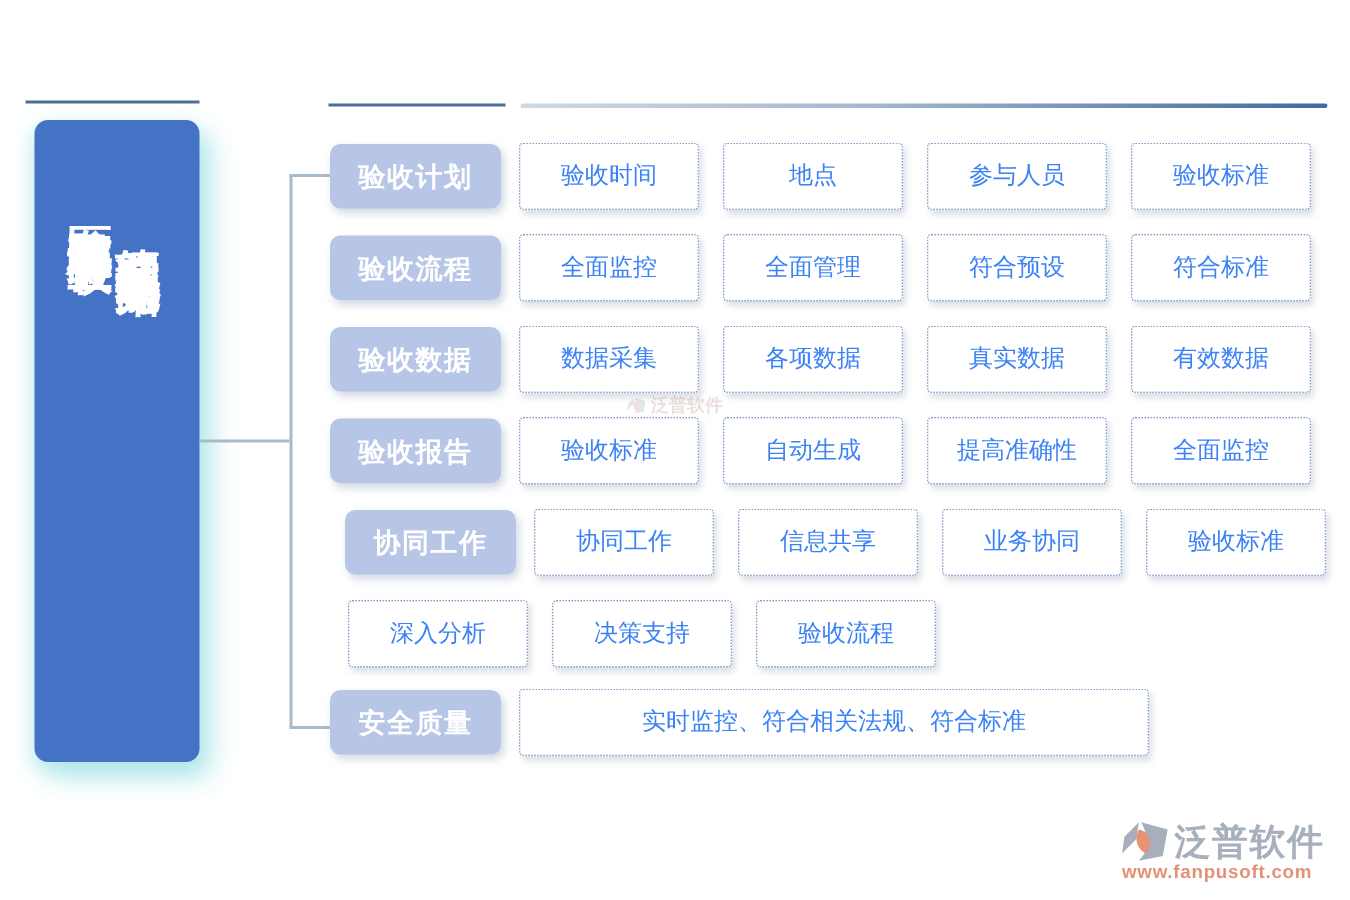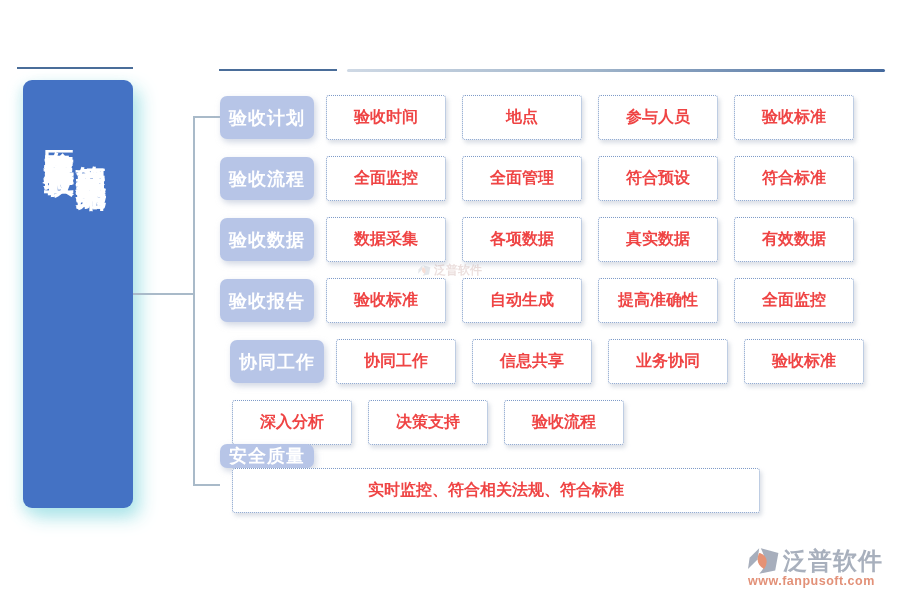--- a/index.html
+++ b/index.html
@@ -21,30 +21,30 @@
                  letter-spacing:2px; height:340px; }
   .banner-col2 { padding-top:16px; }
 
   .conn { position:absolute; background:#a9bac9; }
   .conn-mid  { left:133px; top:293px; width:60px; height:1.5px; }
   .conn-vert { left:193px; top:116px; width:1.5px; height:369px; }
   .conn-top  { left:193px; top:116px; width:27px; height:1.5px; }
   .conn-bot  { left:193px; top:484px; width:27px; height:1.5px; }
 
   .row { position:absolute; left:220px; height:45px; display:flex; align-items:flex-start; }
-  .cat-label { width:94px; height:43px; margin-top:1px; background:#b7c5e7; border-radius:7px;
+  .cat-label { width:114px; height:43px; margin-top:1px; background:#b7c5e7; border-radius:7px;
                color:#fff; font-weight:bold; font-size:18px; letter-spacing:1px;
                display:flex; align-items:center; justify-content:center;
                box-shadow:2px 3px 6px rgba(176,186,208,.6); }
   .items { display:flex; margin-left:12px; gap:16px; }
   .item { width:120px; height:45px; background:#fff; border:1.5px dotted #7e9bc8; border-radius:3px;
           display:flex; align-items:center; justify-content:center;
-          font-weight:bold; font-size:16px; color:#ef4444;
+          font-weight:normal; font-size:16px; color:#3b82f6;
           box-shadow:2px 3px 4px rgba(175,185,200,.45); }
-  .item-wide { width:528px; }
+  .item-wide { width:420px; }
 
   .watermark { position:absolute; left:418px; top:262px; opacity:.25;
                display:flex; align-items:center; gap:3px;
                font-size:12px; font-weight:bold; color:#b4837d; }
   .watermark svg { display:block; }
 
   .logo { position:absolute; left:748px; top:545px; width:148px; opacity:.85; }
   .logo-top { display:flex; align-items:center; gap:3px; }
   .logo-name { font-size:24px; font-weight:bold; color:#9aa3b2; letter-spacing:1px; white-space:nowrap; }
   .logo-url { font-size:12.5px; font-weight:bold; color:#de7e61; letter-spacing:.5px;
@@ -117,21 +117,21 @@
           <div class="item">验收标准</div>
         </div>
       </div>
       <div class="row" style="top: 400px;">
         <div class="items">
           <div class="item">深入分析</div>
           <div class="item">决策支持</div>
           <div class="item">验收流程</div>
         </div>
       </div>
-      <div class="row" style="top: 443px; flex-direction: column;">
+      <div class="row" style="top: 459px;">
         <div class="cat-label">安全质量</div>
         <div class="items">
           <div class="item item-wide">实时监控、符合相关法规、符合标准</div>
         </div>
       </div>
     </div>
 
   <div class="watermark">
     <svg width="13" height="13" viewBox="0 0 40 40">
       <path fill="#98a1b1" d="M2 16 L14 4 L12 18 L0 30 Z"></path>

